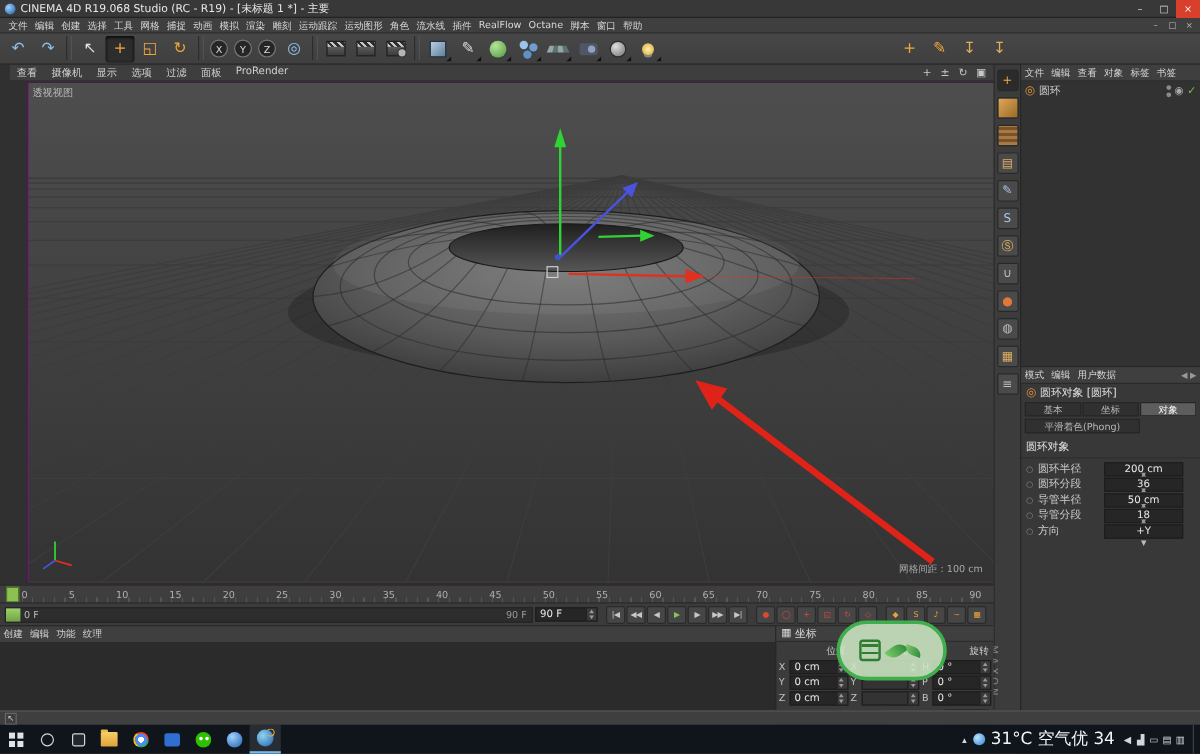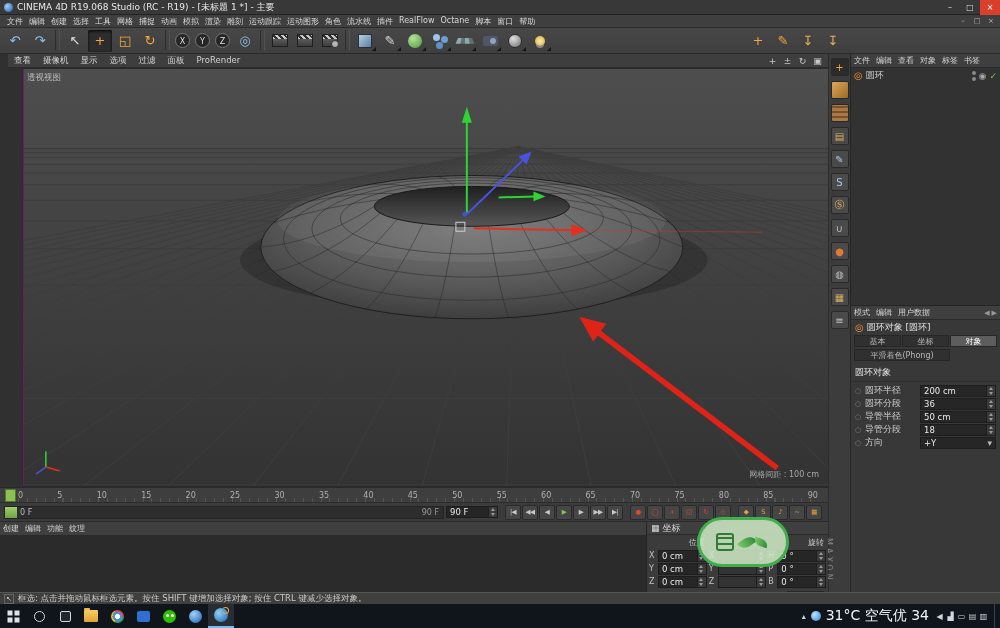--- a/index.html
+++ b/index.html
@@ -84,21 +84,21 @@
   .attr-row{display:flex;align-items:center;height:13px;padding:0 4px;gap:3px;}
   .adot{color:#8a8a8a;font-size:7px;width:7px;}
   .alabel{width:52px;color:#cccccc;white-space:nowrap;overflow:hidden;}
   .field{background:#262626;border:1px solid #1d1d1d;color:#e8e8e8;display:flex;align-items:center;height:12px;}
   .field .val{flex:1;padding:0 3px;white-space:nowrap;font-size:8.5px;}
   .spin{width:9px;height:100%;display:flex;flex-direction:column;background:#3a3a3a;border-left:1px solid #1d1d1d;}
   .spin i{flex:1;position:relative;}
   .spin i::after{content:"";position:absolute;left:1.5px;top:50%;margin-top:-1.5px;border-left:2.5px solid transparent;border-right:2.5px solid transparent;}
   .spin i.up::after{border-bottom:3px solid #999;}
   .spin i.dn::after{border-top:3px solid #999;}
-  .attr-row .field{width:76px;}
+  .attr-row .field{width:66px;flex-direction:column;}
   .attr-row .caret{display:none;}
   .attr-row.select .caret{display:block;padding:0 3px;color:#bbb;}
 
   
   #timeline{left:0;top:487px;width:828px;height:15px;background:#3e3e3e;border-top:1px solid #292929;}
   #playhead{position:absolute;left:5px;top:1px;width:11px;height:13px;background:#8cc152;border:1px solid #4f7a2b;}
   #ticks{position:absolute;left:18px;right:10px;top:0;height:100%;display:flex;justify-content:space-between;align-items:center;background:repeating-linear-gradient(90deg,#565656 0 1px,transparent 1px 8.9px) left bottom/100% 4px no-repeat;}
   .tick{font-size:8px;color:#b0b0b0;}
 
   
@@ -812,21 +812,20 @@
   </div>
 
   <div id="stamp" class="abs">
     <span class="seal"></span>
     <span class="leaf"></span>
     <span class="leaf l2"></span>
   </div>
 
   <div id="status-bar" class="abs">
     <span id="status-ico">↖</span>
-    <span id="status-text">框选: 点击并拖动鼠标框选元素。按住 SHIFT 键增加选择对象; 按住 CTRL 键减少选择对象。</span>
   </div>
 
   <div id="taskbar" class="abs">
     <div class="tb-ico">
         <span class="winlogo"></span>
       </div>
     <div class="tb-ico">
         <span class="cortana"></span>
       </div>
     <div class="tb-ico">

